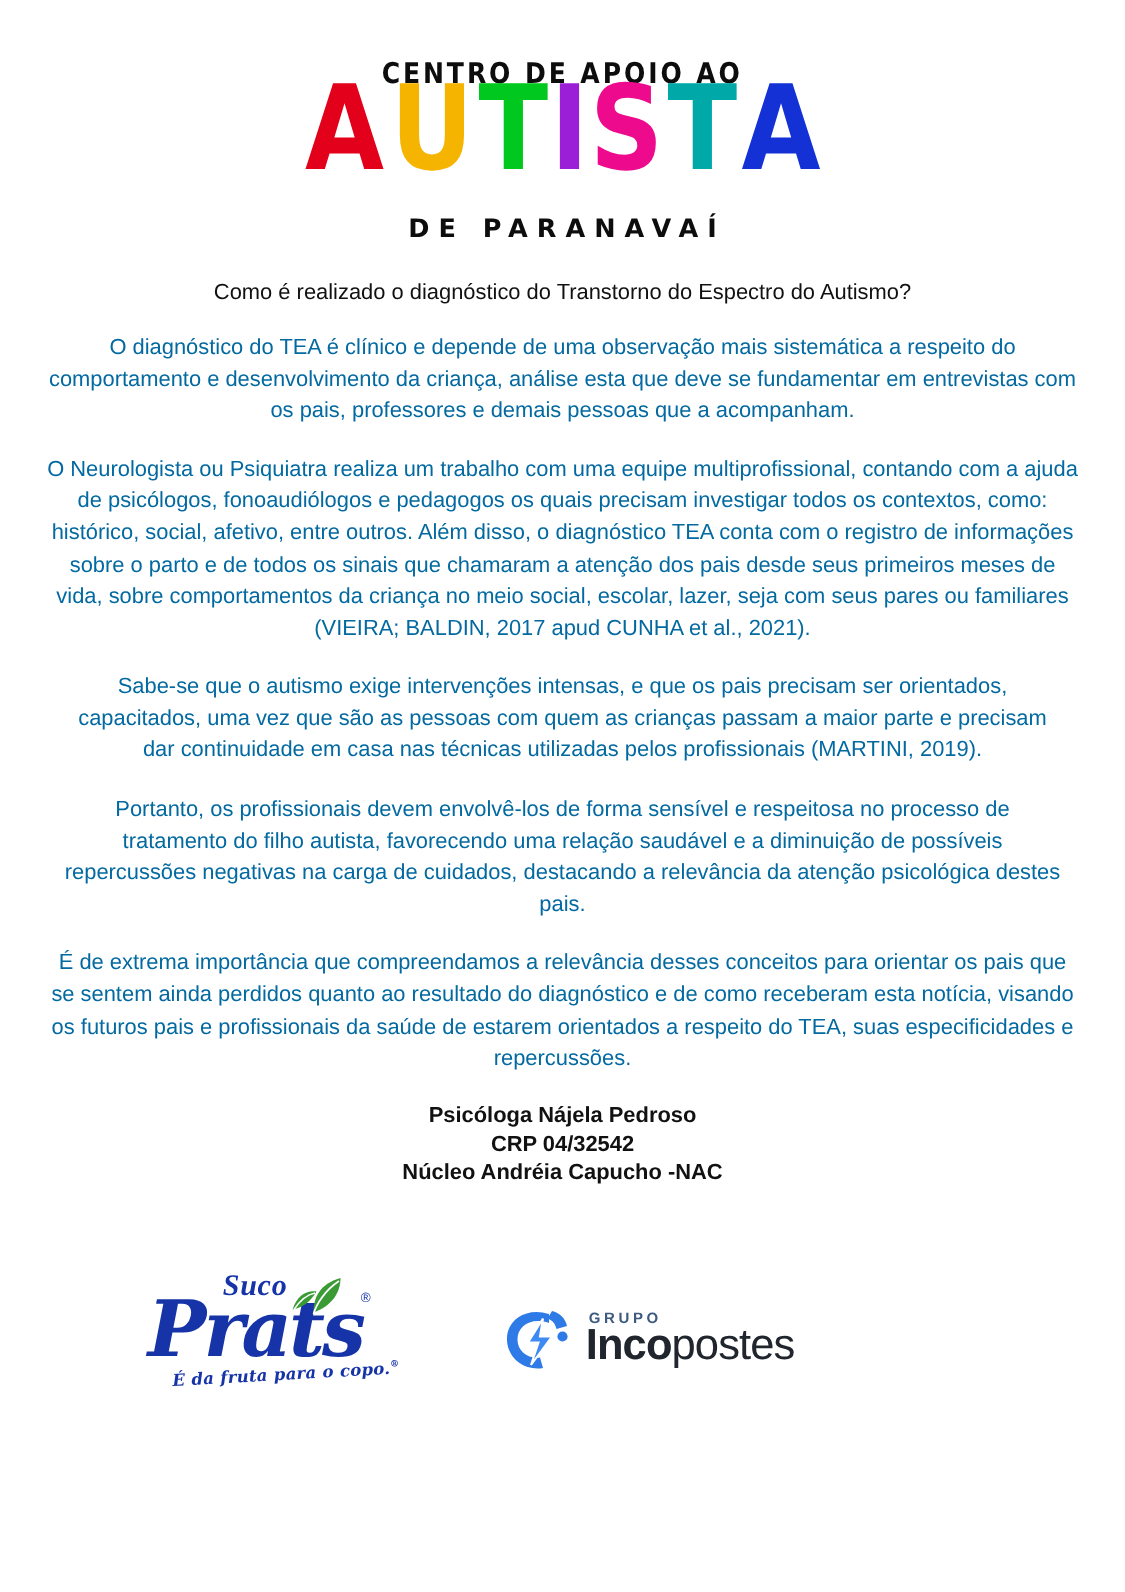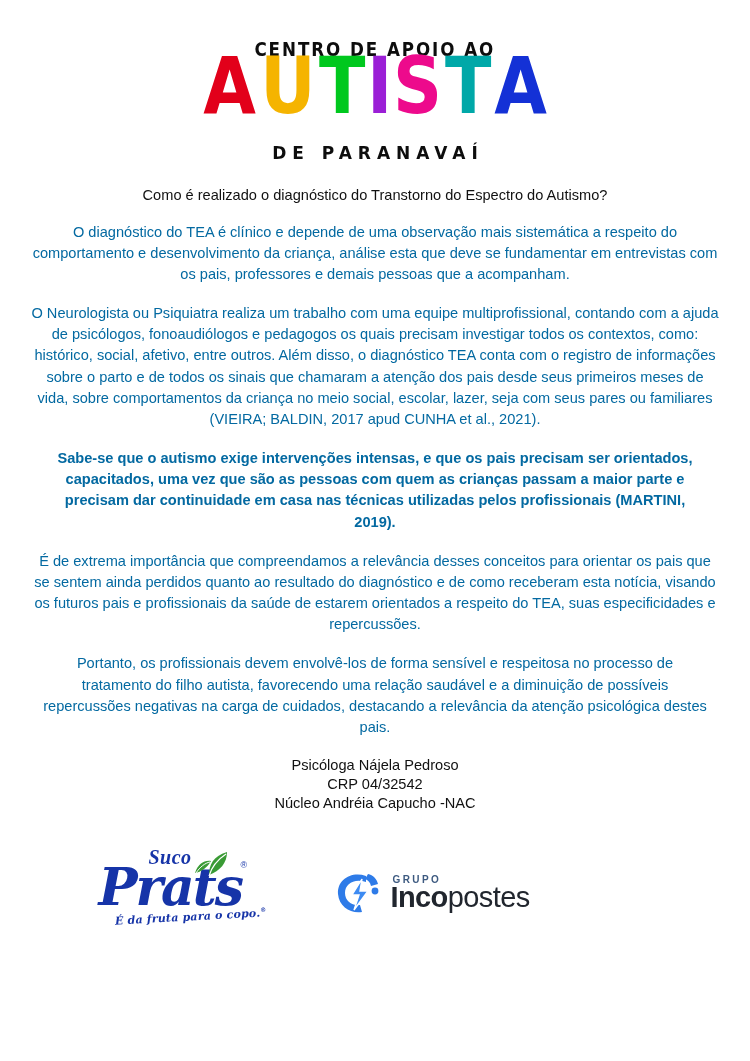--- a/index.html
+++ b/index.html
@@ -78,30 +78,31 @@
     color: #111;
   }
   .para {
     text-align: center;
     font-size: 14.6px;
     line-height: 1.45;
     margin: 0 0 18px 0;
     color: #0369a1;
   }
   .para.p-wide { width: 690px; margin-left:auto; margin-right:auto; }
-  .para.p-narrow { width: 648px; margin-left:auto; margin-right:auto;font-weight:bold; }
+  .para.p-narrow { width: 648px; margin-left:auto; margin-right:auto; }
   .para.p-mid { width: 668px; margin-left:auto; margin-right:auto; }
 
   
   #signature {
     text-align: center;
     font-size: 14.6px;
     line-height: 1.32;
     margin-top: 10px;
     color: #111;
+    font-weight: bold;
   }
   #signature div { margin: 0; }
 
   
   #footer-logos {
     position: absolute;
     left: 0;
     top: 845px;
     width: 617px;
     display: flex;
@@ -216,22 +217,22 @@
 
   <div class="logo-bottom-line">DE PARANAVAÍ</div>
 </div>
 
 <div id="article">
   <h1 id="article-title">Como é realizado o diagnóstico do Transtorno do Espectro do Autismo?</h1>
 
   <p class="para p-wide">O diagnóstico do TEA é clínico e depende de uma observação mais sistemática a respeito do comportamento e desenvolvimento da criança, análise esta que deve se fundamentar em entrevistas com os pais, professores e demais pessoas que a acompanham.</p>
   <p class="para p-wide">O Neurologista ou Psiquiatra realiza um trabalho com uma equipe multiprofissional, contando com a ajuda de psicólogos, fonoaudiólogos e pedagogos os quais precisam investigar todos os contextos, como: histórico, social, afetivo, entre outros. Além disso, o diagnóstico TEA conta com o registro de informações sobre o parto e de todos os sinais que chamaram a atenção dos pais desde seus primeiros meses de vida, sobre comportamentos da criança no meio social, escolar, lazer, seja com seus pares ou familiares (VIEIRA; BALDIN, 2017 apud CUNHA et al., 2021).</p>
   <p class="para p-narrow">Sabe-se que o autismo exige intervenções intensas, e que os pais precisam ser orientados, capacitados, uma vez que são as pessoas com quem as crianças passam a maior parte e precisam dar continuidade em casa nas técnicas utilizadas pelos profissionais (MARTINI, 2019).</p>
+  <p class="para p-mid">Portanto, os profissionais devem envolvê-los de forma sensível e respeitosa no processo de tratamento do filho autista, favorecendo uma relação saudável e a diminuição de possíveis repercussões negativas na carga de cuidados, destacando a relevância da atenção psicológica destes pais.</p>
   <p class="para p-wide">É de extrema importância que compreendamos a relevância desses conceitos para orientar os pais que se sentem ainda perdidos quanto ao resultado do diagnóstico e de como receberam esta notícia, visando os futuros pais e profissionais da saúde de estarem orientados a respeito do TEA, suas especificidades e repercussões.</p>
-  <p class="para p-mid">Portanto, os profissionais devem envolvê-los de forma sensível e respeitosa no processo de tratamento do filho autista, favorecendo uma relação saudável e a diminuição de possíveis repercussões negativas na carga de cuidados, destacando a relevância da atenção psicológica destes pais.</p>
 
   <div id="signature">
     <div>Psicóloga Nájela Pedroso</div>
     <div>CRP 04/32542</div>
     <div>Núcleo Andréia Capucho -NAC</div>
   </div>
 </div>
 
 <div id="footer-logos">
 

